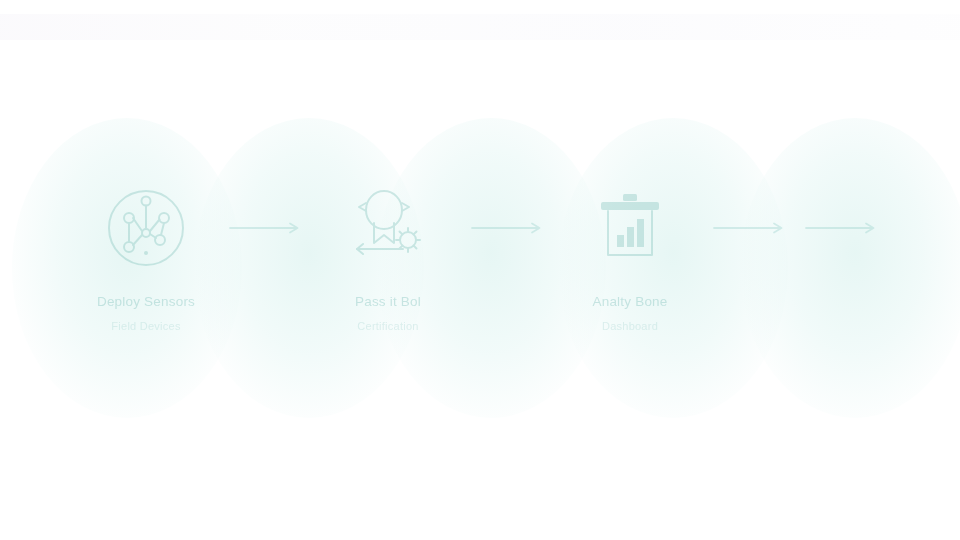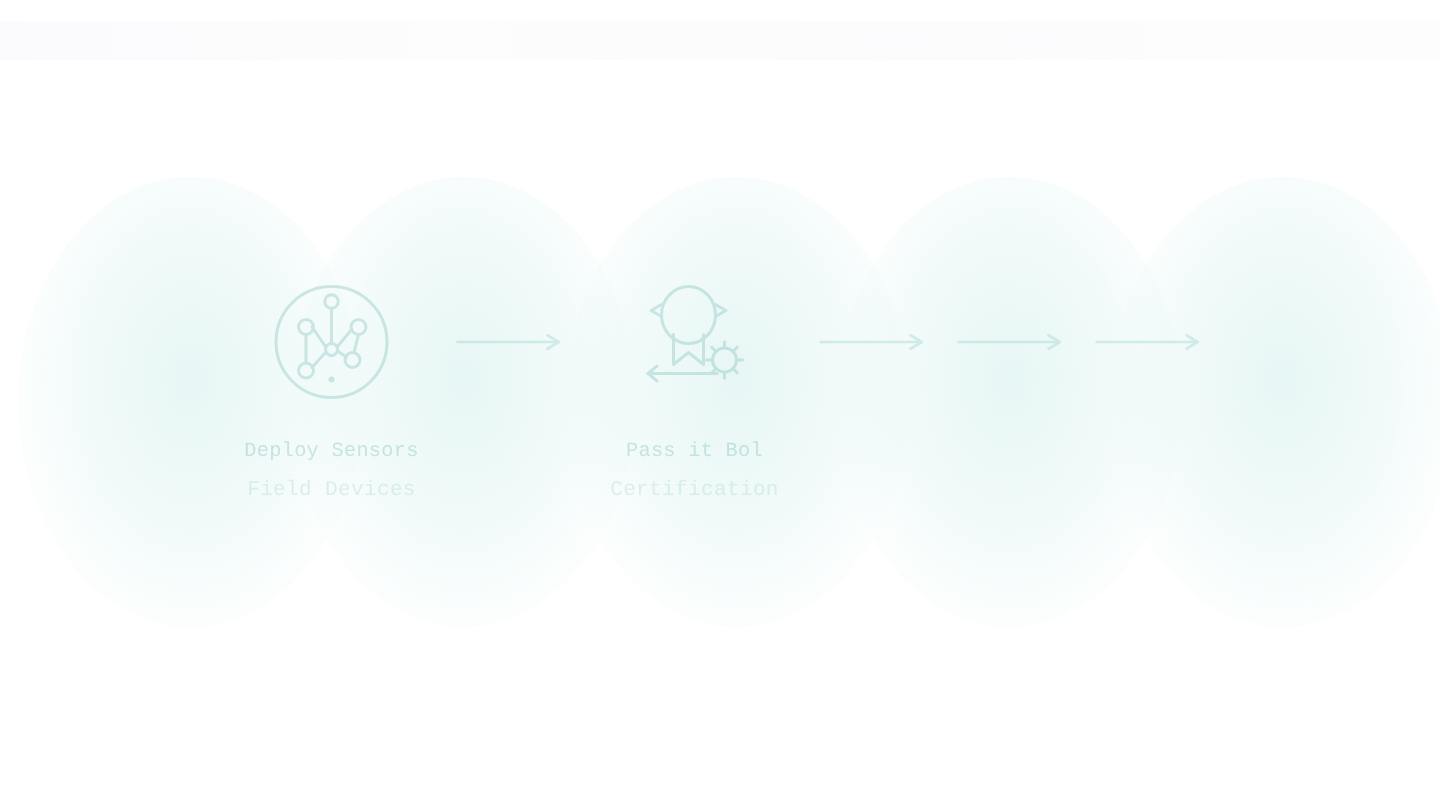--- a/index.html
+++ b/index.html
@@ -29,21 +29,20 @@
       rgba(253,253,254,1) 100%);
     opacity: 0.85;
   }
 
   #canvas {
     position: absolute;
     left: 0;
     top: 0;
     width: 860px;
     height: 540px;
-    font-family: Liberation Mono, monospace;
   }
 
   
   .blob {
     position: absolute;
     width: 230px;
     height: 300px;
     border-radius: 50%;
     background: radial-gradient(ellipse at 50% 45%,
       rgba(221,243,240,0.72) 0%,
@@ -94,21 +93,21 @@
     font-weight: 400;
     letter-spacing: 0.2px;
     color: rgba(106,183,175,0.33);
     text-align: center;
     white-space: nowrap;
     line-height: 1.1;
   }
 
   .step-caption {
     margin-top: 10px;
-    font-size: 14px;
+    font-size: 11px;
     letter-spacing: 0.25px;
     color: rgba(132,198,191,0.24);
     text-align: center;
     white-space: nowrap;
     line-height: 1.1;
   }
 
   .connector {
     width: 92px;
     position: relative;
@@ -190,20 +189,34 @@
       <div class="step-caption">Certification</div>
     </div>
 
     <div class="connector">
       <svg width="78" height="16" viewBox="0 0 78 16" fill="none" stroke="#7cc4bd" stroke-width="1.8" stroke-linecap="round" stroke-linejoin="round">
         <path d="M2 8 L68 8"></path>
         <path d="M62 3.5 L69.5 8 L62 12.5"></path>
       </svg>
     </div>
 
+    <div class="step">
+      <div class="icon-wrap">
+        <svg width="86" height="86" viewBox="0 0 86 86" fill="none" stroke="#6ab7af" stroke-width="2" stroke-linecap="round" stroke-linejoin="round">
+          <rect x="36" y="9" width="14" height="7" rx="1.5" fill="#6ab7af" stroke="none"></rect>
+          <rect x="14" y="17" width="58" height="8" rx="2" fill="#6ab7af" stroke="none"></rect>
+          <path d="M21 26 L21 70 L65 70 L65 26"></path>
+          <rect x="30" y="50" width="7" height="12" fill="#6ab7af" stroke="none"></rect>
+          <rect x="40" y="42" width="7" height="20" fill="#6ab7af" stroke="none"></rect>
+          <rect x="50" y="34" width="7" height="28" fill="#6ab7af" stroke="none"></rect>
+        </svg>
+      </div>
+      <div class="step-label">Analty Bone</div>
+      <div class="step-caption">Dashboard</div>
+    </div>
 
     <div class="connector">
       <svg width="78" height="16" viewBox="0 0 78 16" fill="none" stroke="#7cc4bd" stroke-width="1.8" stroke-linecap="round" stroke-linejoin="round">
         <path d="M2 8 L68 8"></path>
         <path d="M62 3.5 L69.5 8 L62 12.5"></path>
       </svg>
     </div>
 
 
     <div class="connector">

